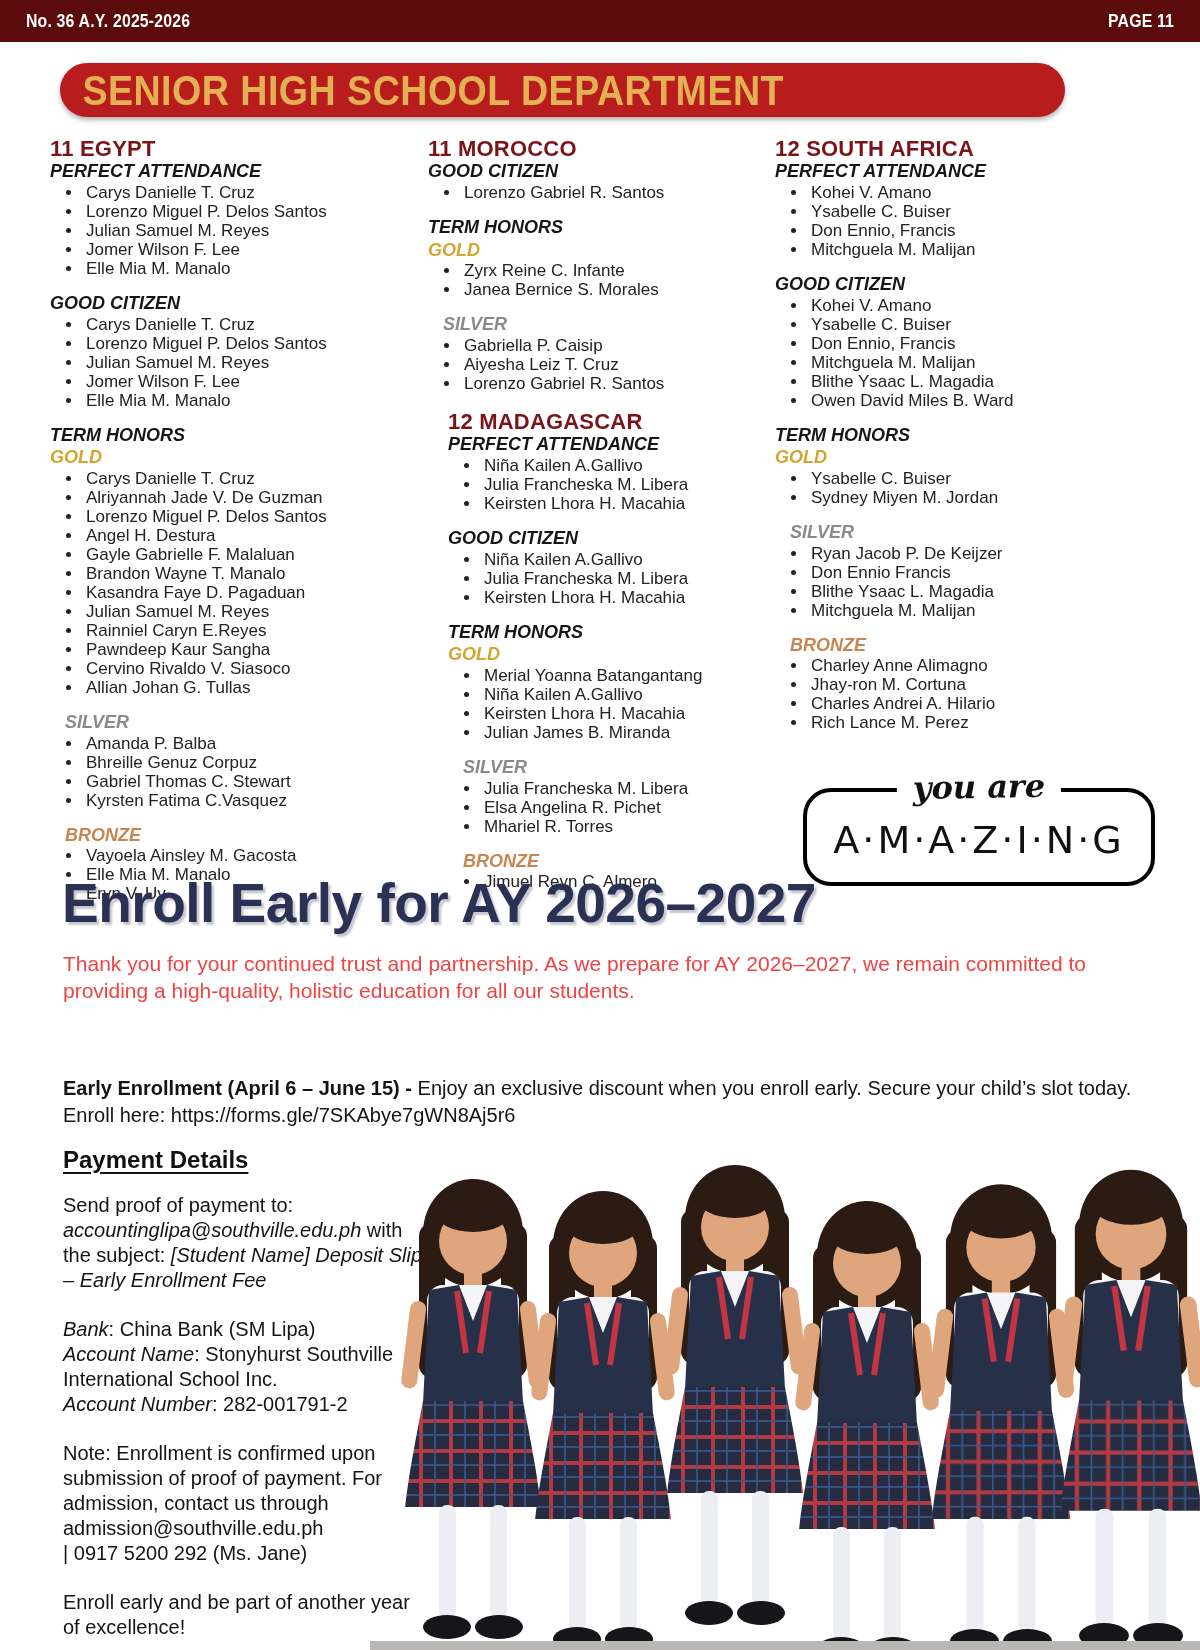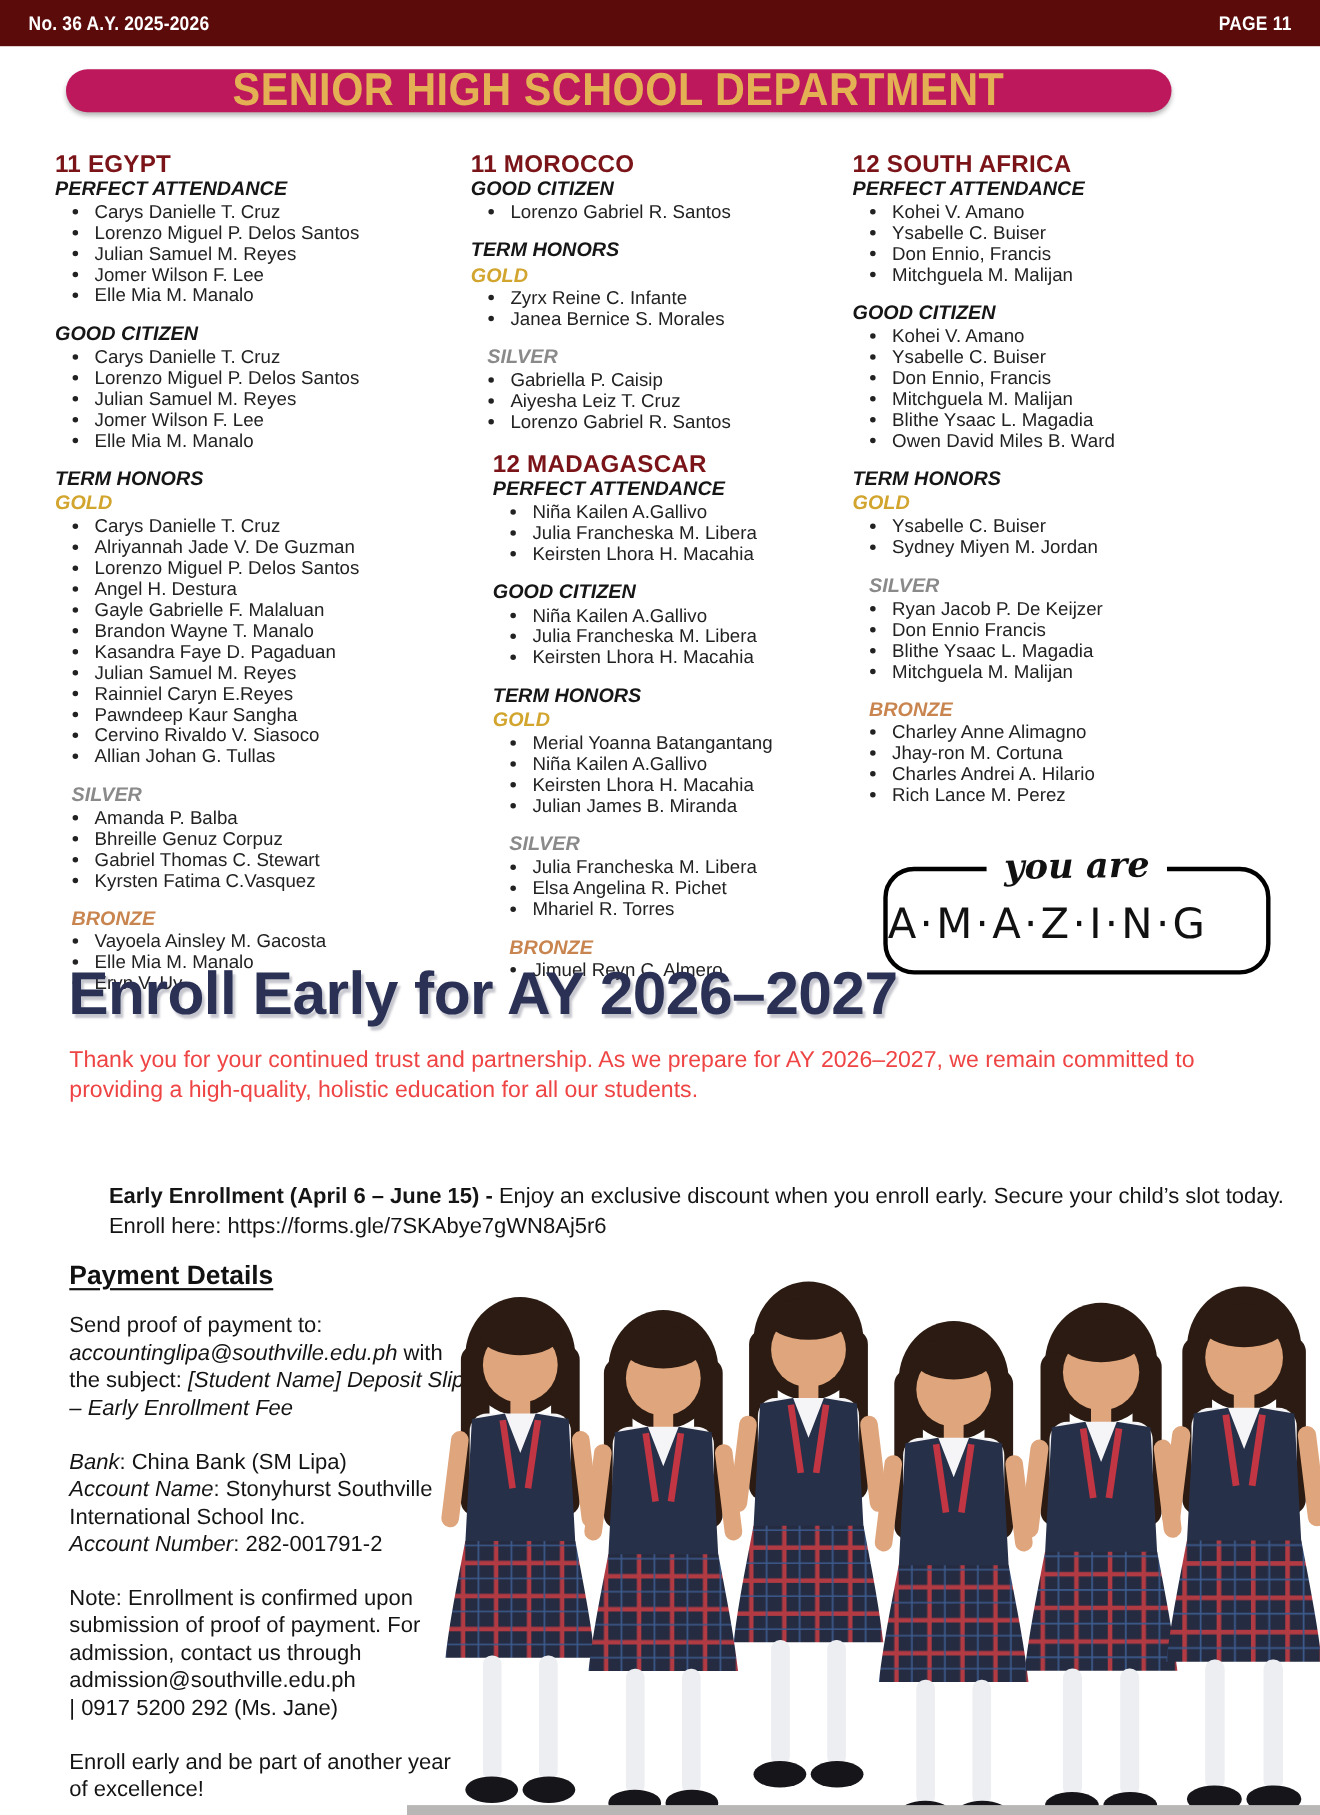--- a/index.html
+++ b/index.html
@@ -8,22 +8,22 @@
 
   
   .topbar{position:absolute;top:0;left:0;right:0;height:42px;background:#5c0b0b;
           display:flex;align-items:center;justify-content:space-between;
           padding:0 26px;box-sizing:border-box;color:#fff;}
   .topbar .tb{font-weight:700;font-size:18px;letter-spacing:.2px;}
   .tb-left{transform:scaleX(.88);transform-origin:left center;}
   .tb-right{transform:scaleX(.88);transform-origin:right center;}
 
   
-  .banner{position:absolute;top:63px;left:60px;width:1005px;height:39px;background:#be185d;
-          border-radius:27px;display:flex;align-items:center;justify-content:center;
+  .banner{position:absolute;top:63px;left:60px;width:1005px;height:54px;background:#b91c1c;
+          border-radius:27px;display:flex;align-items:center;justify-content:flex-start;
           box-shadow:0 3px 5px rgba(0,0,0,.3);}
   .banner-title{color:#e3b054;font-weight:800;font-size:40px;letter-spacing:.5px;
           transform:scale(.94,1.05);white-space:nowrap;}
 
   
   .honors{position:absolute;top:137px;left:50px;right:22px;
           display:grid;grid-template-columns:378px 347px auto;}
   .class-title{color:#7a1418;font-weight:800;font-size:22px;letter-spacing:.2px;line-height:1.1;}
   .block + .block{margin-top:17px;margin-left:20px;}
   .sec-label,.tier-label{font-weight:800;font-style:italic;font-size:18px;line-height:1.15;
@@ -36,29 +36,29 @@
   ul.names{list-style:disc;margin:2px 0 0;padding:0 0 0 33px;font-size:17px;line-height:18px;color:#222;}
   ul.names li{padding-left:3px;margin-bottom:1px;}
   .indent{margin-left:15px;}
 
   
   .badge{position:absolute;left:803px;top:788px;width:352px;height:98px;
          border:4px solid #000000;border-radius:28px;box-sizing:border-box;background:#fff;}
   .badge-top{position:absolute;top:-24px;left:50%;transform:translateX(-50%) rotate(-1deg);
          background:#fff;padding:0 16px;font-size:32px;font-weight:700;font-style:italic;
          font-family:"DejaVu Serif",serif;white-space:nowrap;color:#111;}
-  .badge-word{position:absolute;left:0;right:0;top:26px;text-align:left;font-size:38px;
+  .badge-word{position:absolute;left:0;right:0;top:26px;text-align:center;font-size:38px;
          font-weight:500;letter-spacing:3px;color:#111;font-family:"DejaVu Sans",sans-serif;}
 
   
   .enroll-title{position:absolute;left:62px;top:876px;font-size:55px;font-weight:800;
          color:#2a3154;line-height:1;letter-spacing:-.5px;white-space:nowrap;
          text-shadow:2.5px 3px 2px rgba(50,50,80,.28);}
   .intro{position:absolute;left:63px;top:950px;width:1085px;font-size:21px;line-height:27px;color:#ef4444;}
-  .early{position:absolute;left:63px;top:1075px;width:1085px;font-size:20px;line-height:27px;color:#141414;margin-left:36px;}
+  .early{position:absolute;left:63px;top:1075px;width:1085px;font-size:20px;line-height:27px;color:#141414;}
   .payment-title{position:absolute;left:63px;top:1146px;font-size:24px;font-weight:800;
          text-decoration:underline;text-underline-offset:4px;color:#111;}
   .payment{position:absolute;left:63px;top:1193px;width:362px;font-size:20px;line-height:25px;color:#141414;}
   .payment p{margin:0 0 24px;white-space:pre-line;}
   .it{font-style:italic;}
   .bd{font-weight:700;}
 
   
   .photo{position:absolute;left:395px;top:1095px;width:805px;height:547px;}
   .floor-strip{position:absolute;left:370px;right:0;top:1641px;height:9px;background:#b9b6b6;}

